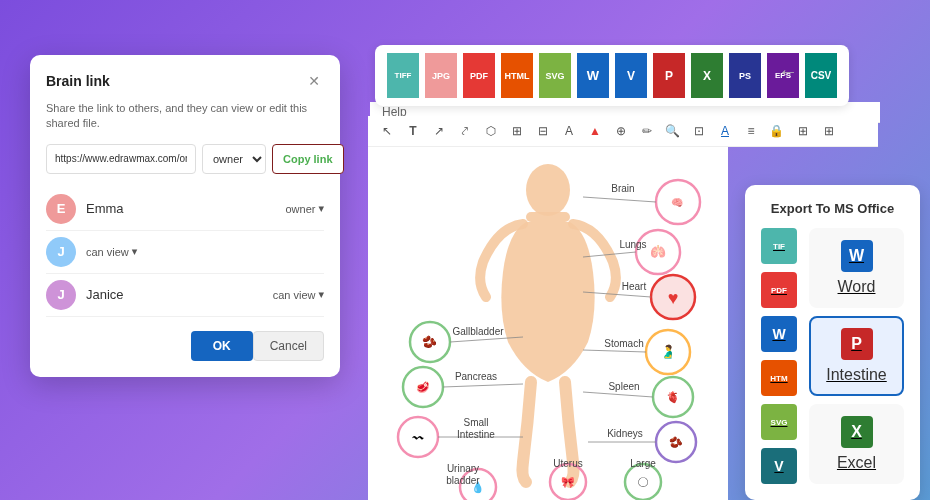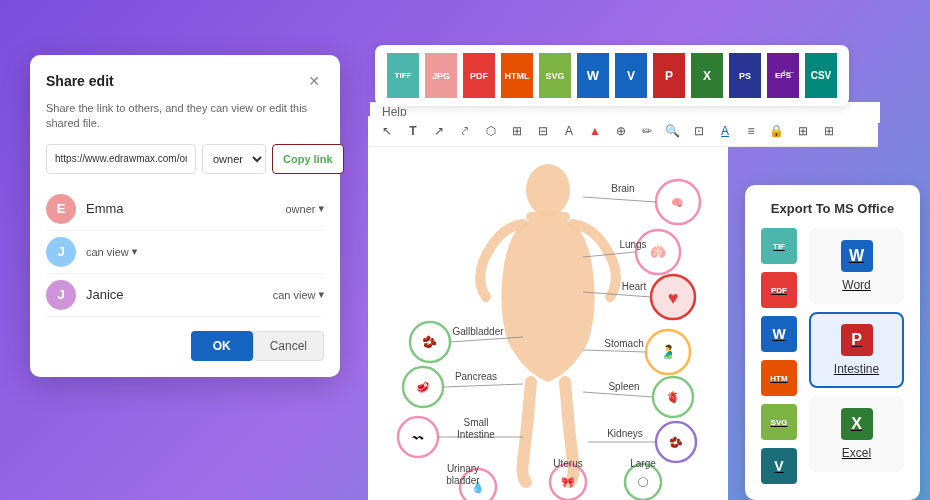--- a/index.html
+++ b/index.html
@@ -154,21 +154,21 @@
       border-radius: 4px;
       display: flex;
       align-items: center;
       justify-content: center;
       font-size: 16px;
       font-weight: 700;
       color: #fff;
     }
 
     .export-option-label {
-      font-size: 12px;
+      font-size: 16px;
       color: #333;
       font-weight: 500;
     }
 
     
     .dialog-overlay {
       position: absolute;
       left: 30px;
       top: 55px;
       width: 310px;
@@ -473,21 +473,21 @@
       <div class="export-option">
         <div class="export-option-icon" style="background:#2e7d32;">X</div>
         <span class="export-option-label">Excel</span>
       </div>
     </div>
   </div>
 </div>
 
 <div class="dialog-overlay">
   <div class="dialog-header">
-    <span class="dialog-title">Share edit</span>
+    <span class="dialog-title">Brain link</span>
     <span class="dialog-close">✕</span>
   </div>
   <p class="dialog-desc">Share the link to others, and they can view or edit this shared file.</p>
 
   <div class="link-row">
     <input class="link-input" type="text" style="font-size: 10px;" value="https://www.edrawmax.com/online/fil">
     <select class="permission-select">
       <option>owner</option>
     </select>
     <button class="copy-btn">Copy link</button>

